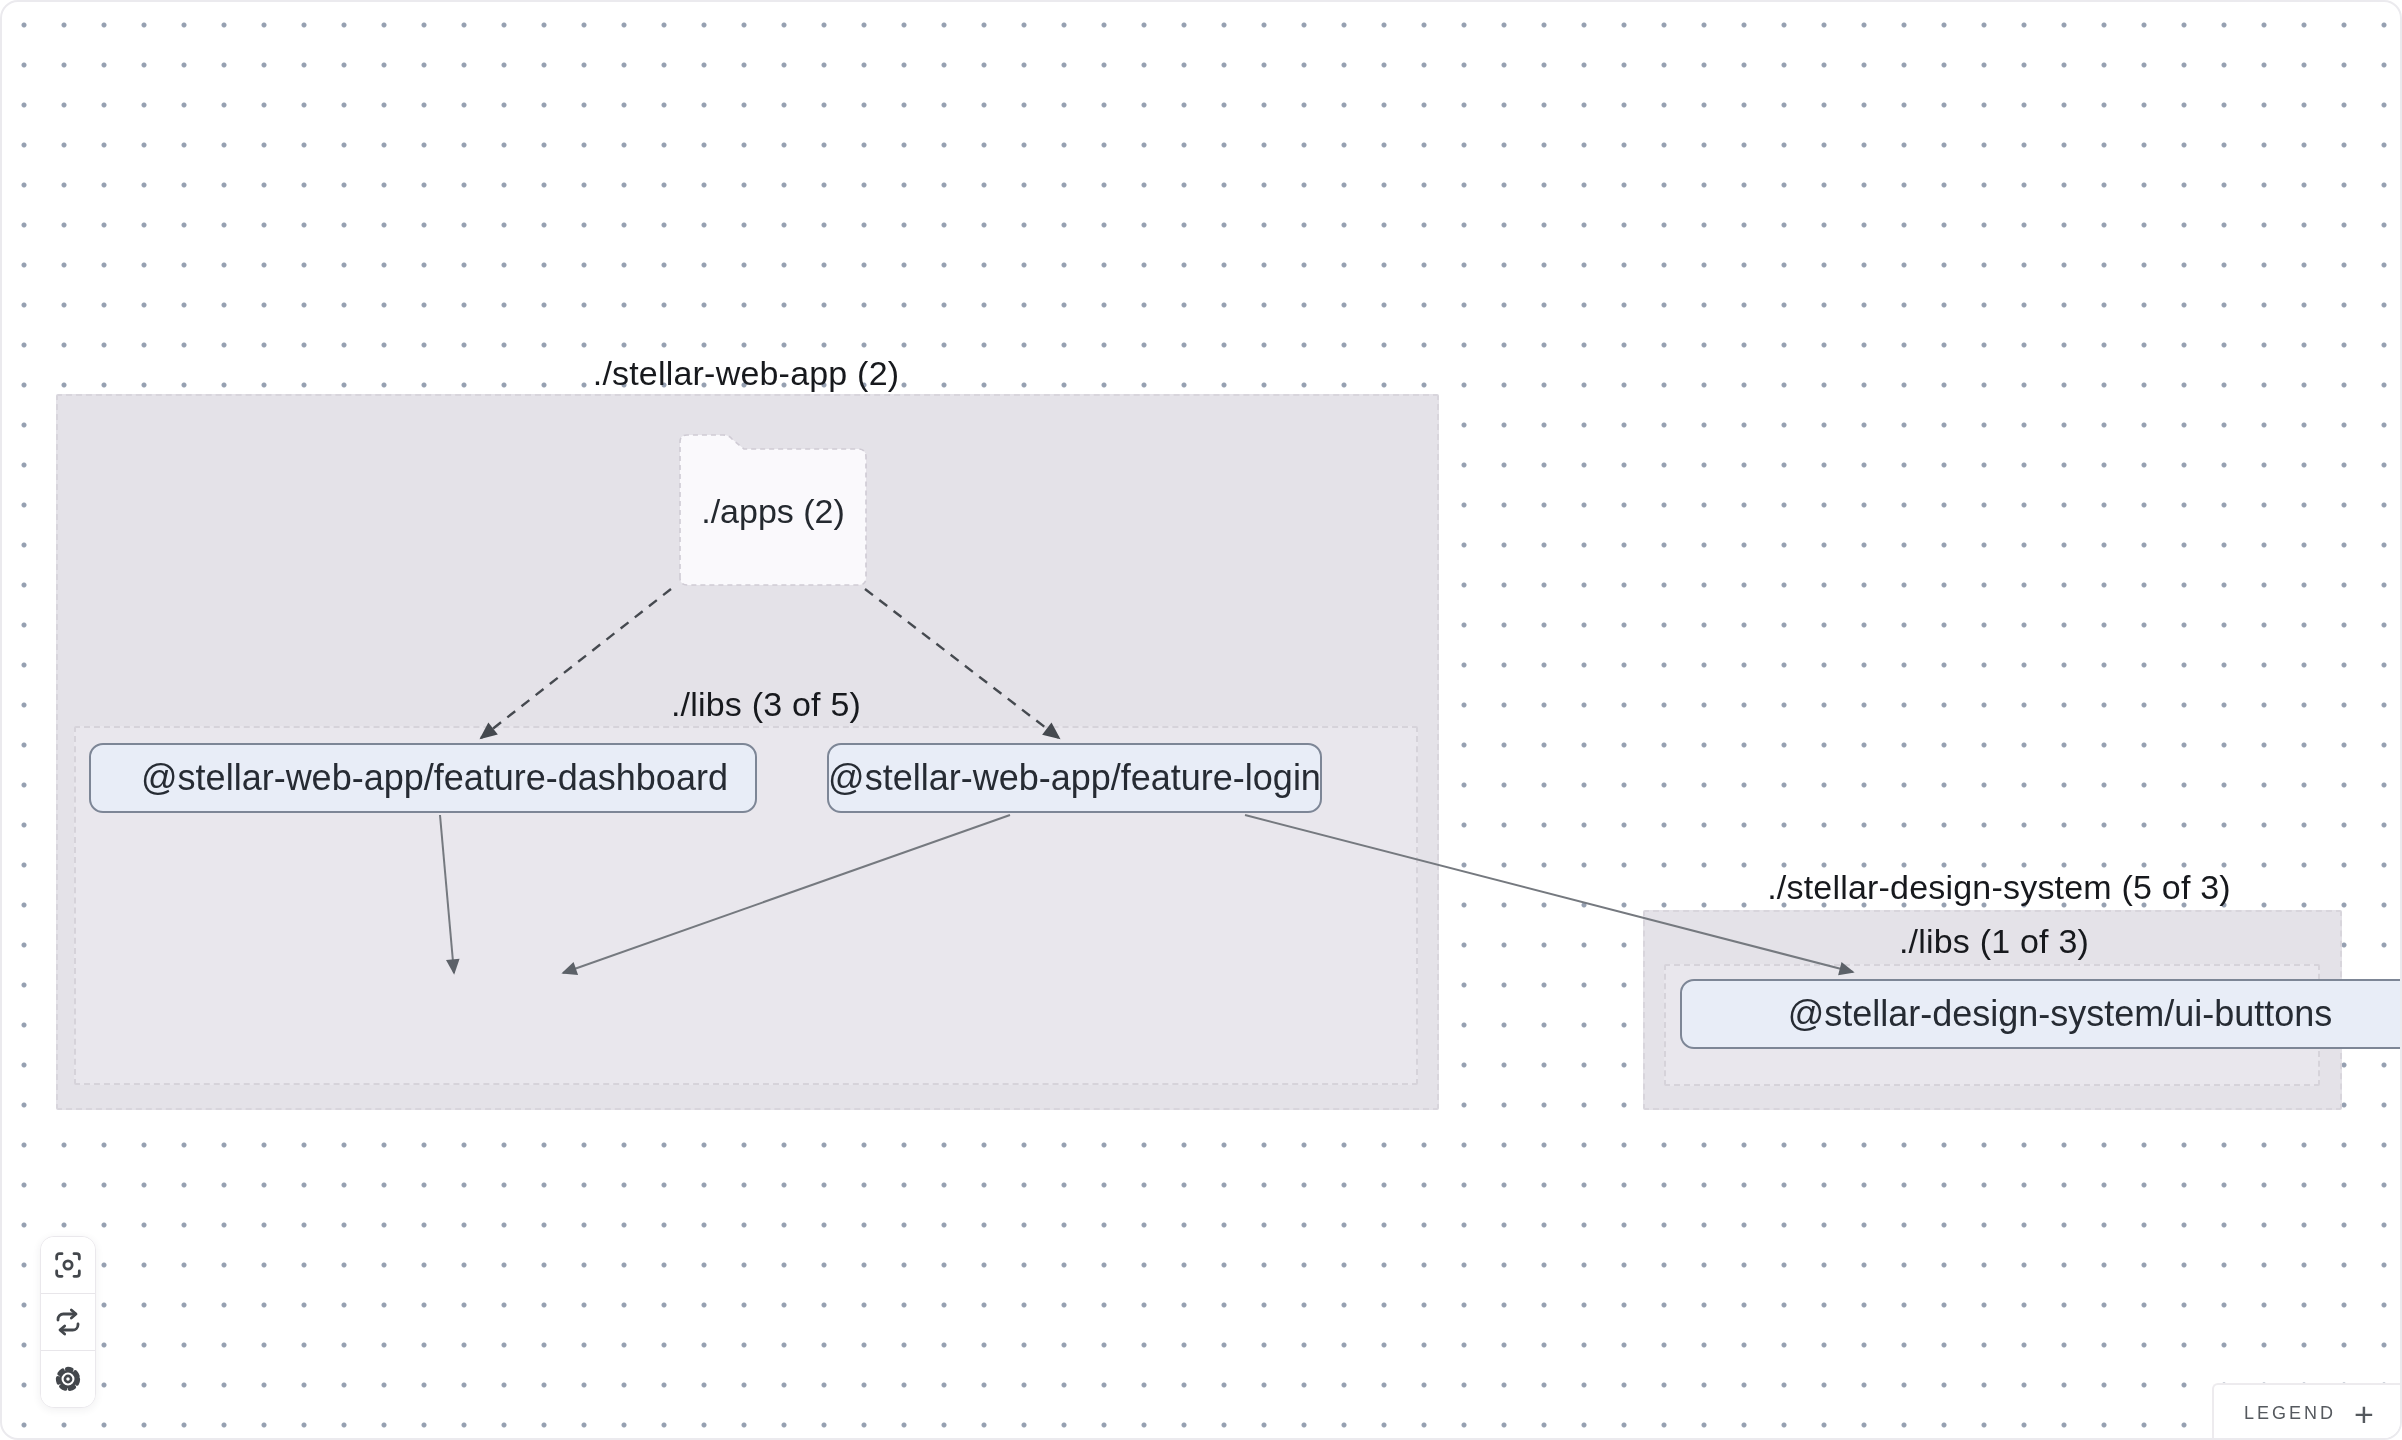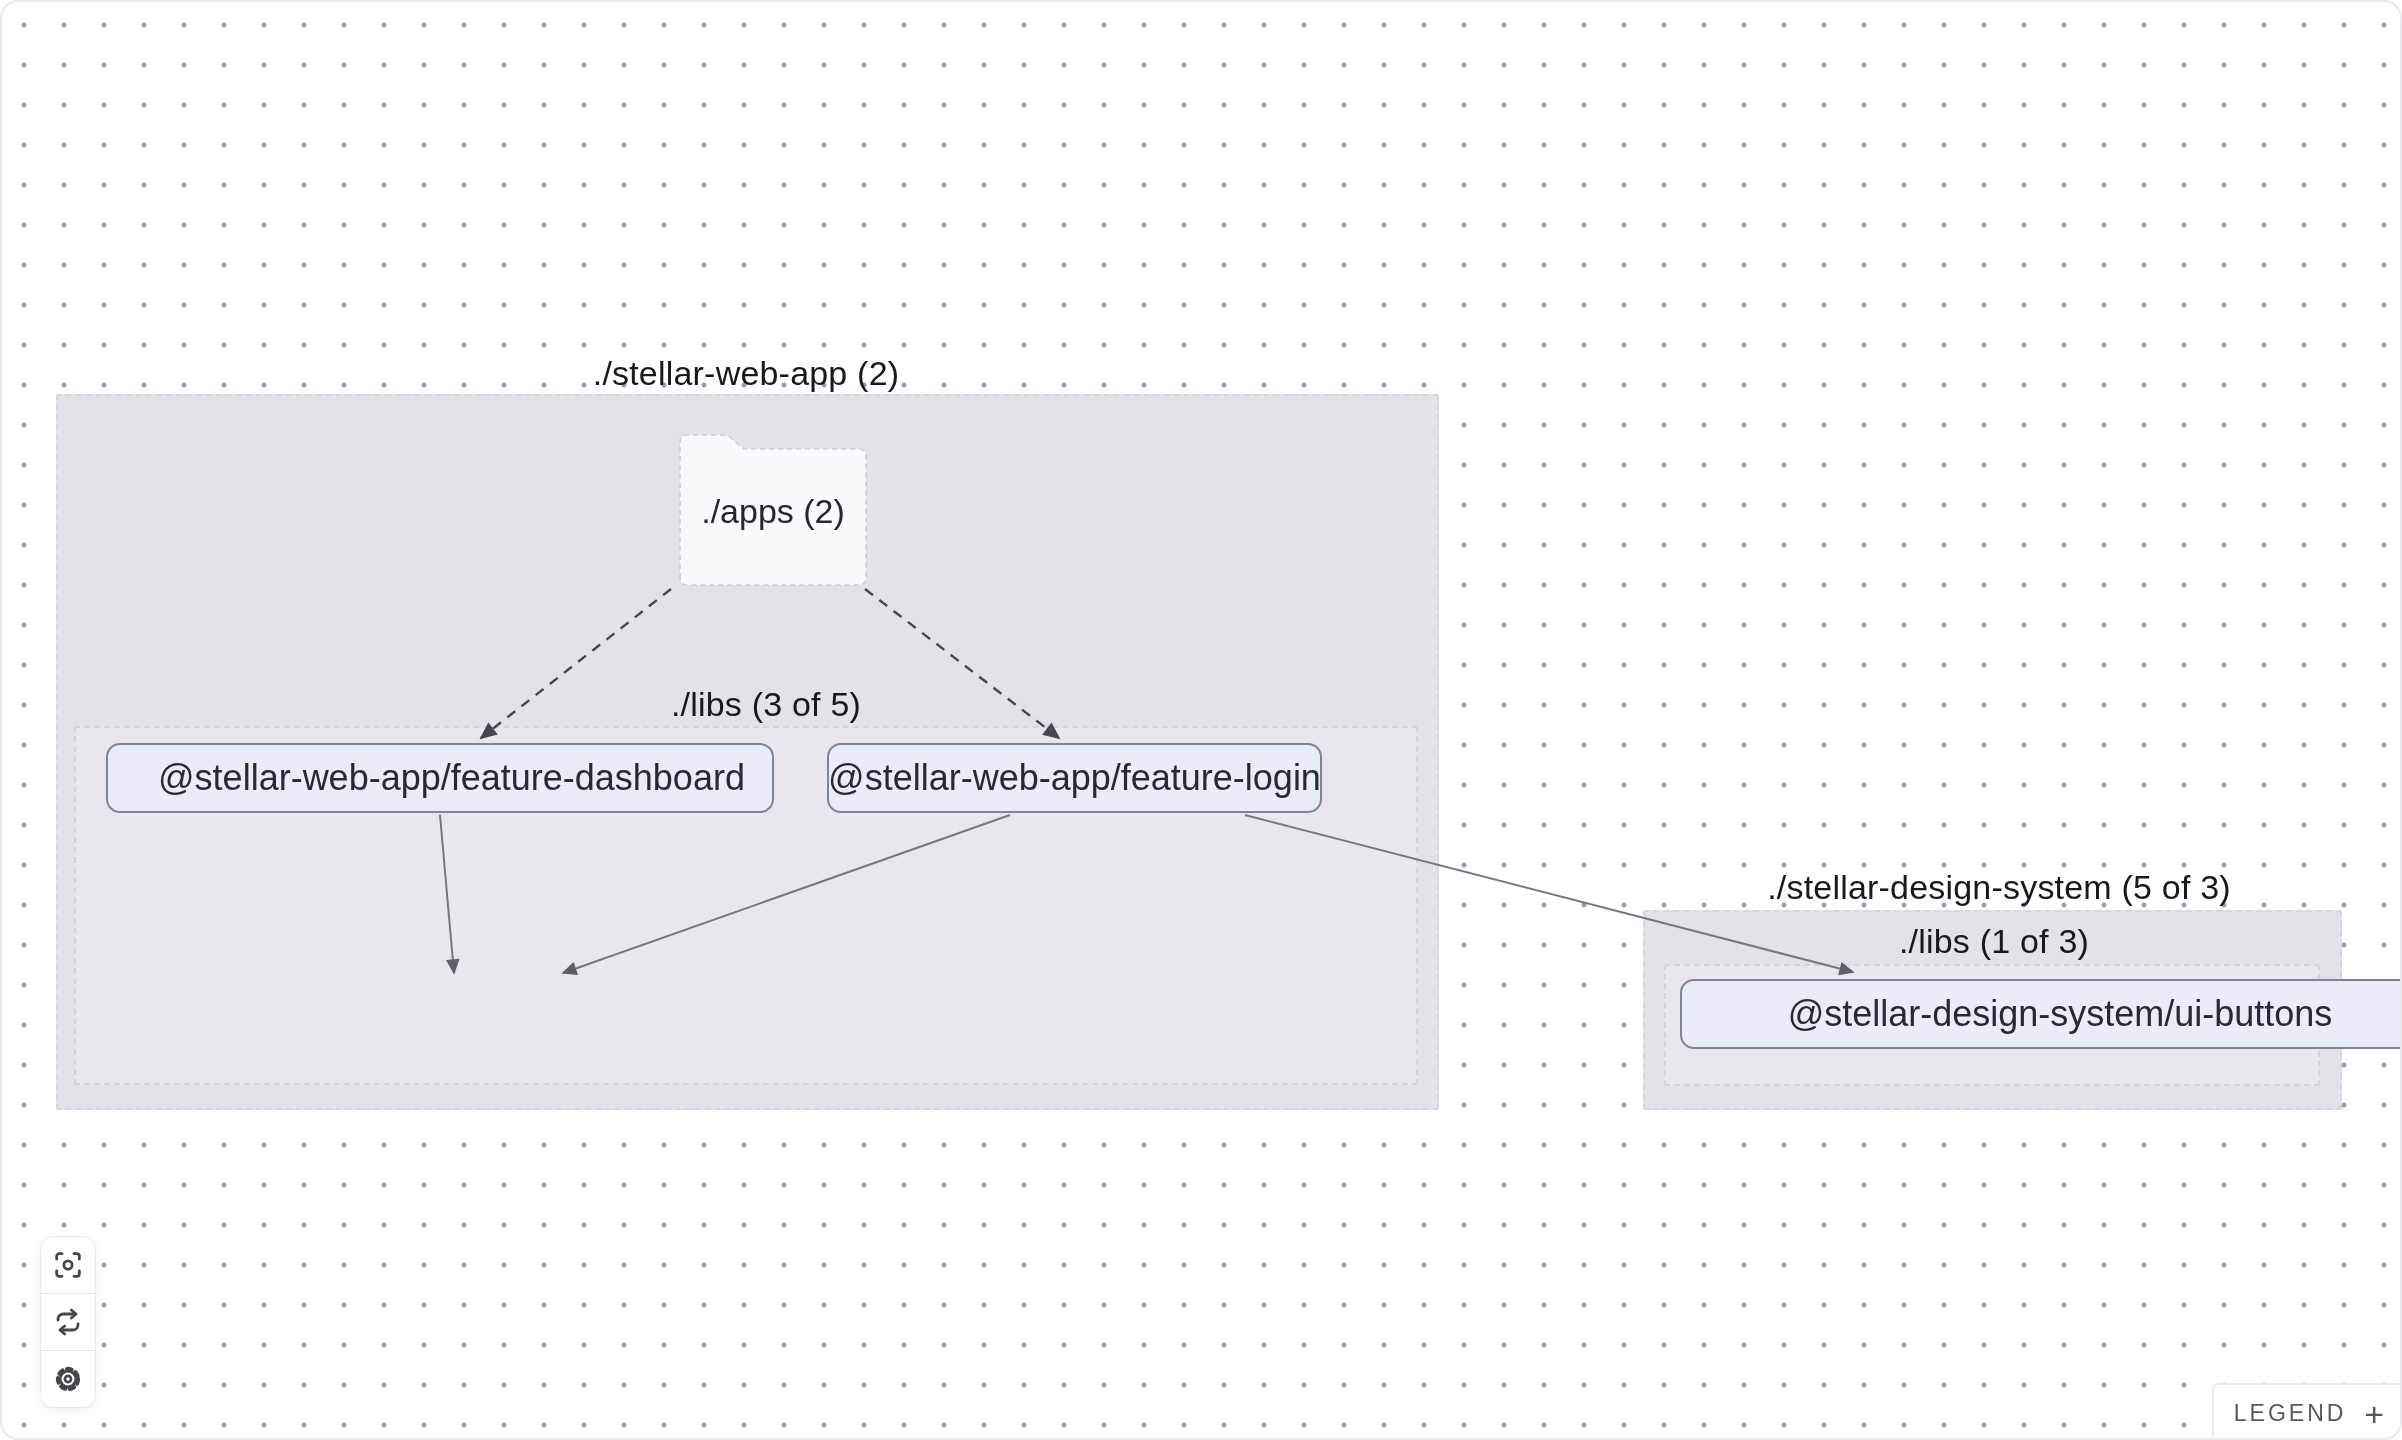--- a/index.html
+++ b/index.html
@@ -98,21 +98,21 @@
     border: 2px solid #edebee;
     border-right: none;
     border-bottom: none;
     border-top-left-radius: 6px;
     display: flex; align-items: center; justify-content: center;
     gap: 18px;
     z-index: 10;
     cursor: pointer;
   }
   .legend-label {
-    font-size: 23px;
+    font-size: 18px;
     letter-spacing: 3px;
     color: #55595e;
   }
   .legend-plus {
     font-size: 34px;
     font-weight: 300;
     color: #55595e;
     line-height: 1;
   }
 </style>
@@ -147,21 +147,21 @@
         <path d="M0.5,1 L9.5,5 L0.5,9 Z" fill="#5c6168"></path>
       </marker>
     </defs>
     <path d="M669,587 L479,736" stroke="#45494f" stroke-width="2.4" stroke-dasharray="10 8" fill="none" marker-end="url(#arrow-dashed)"></path>
     <path d="M863,587 L1057,736" stroke="#45494f" stroke-width="2.4" stroke-dasharray="10 8" fill="none" marker-end="url(#arrow-dashed)"></path>
     <path d="M438,813 L452,971" stroke="#75797f" stroke-width="2" fill="none" marker-end="url(#arrow-solid)"></path>
     <path d="M1008,813 L561,971" stroke="#75797f" stroke-width="2" fill="none" marker-end="url(#arrow-solid)"></path>
     <path d="M1243,813 L1851,970" stroke="#75797f" stroke-width="2" fill="none" marker-end="url(#arrow-solid)"></path>
   </svg>
 
-  <div class="node" style="left:104px; top:741px; width:668px;padding-left:23px;">
+  <div class="node" style="left:87px; top:741px; width:668px;padding-left:23px;">
     <span>@stellar-web-app/feature-dashboard</span>
   </div>
   <div class="node" style="left:825px; top:741px; width:495px;">
     <span>@stellar-web-app/feature-login</span>
   </div>
   <div class="node" style="left:1678px; top:977px; width:760px;">
     <span>@stellar-design-system/ui-buttons</span>
   </div>
 
   <div class="controls">

